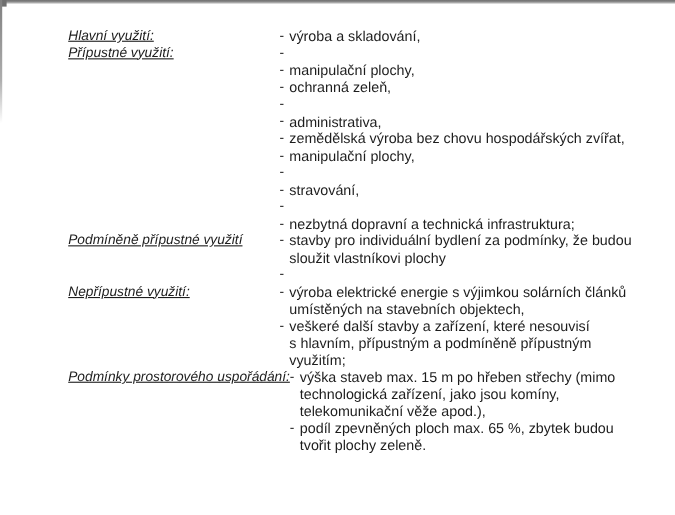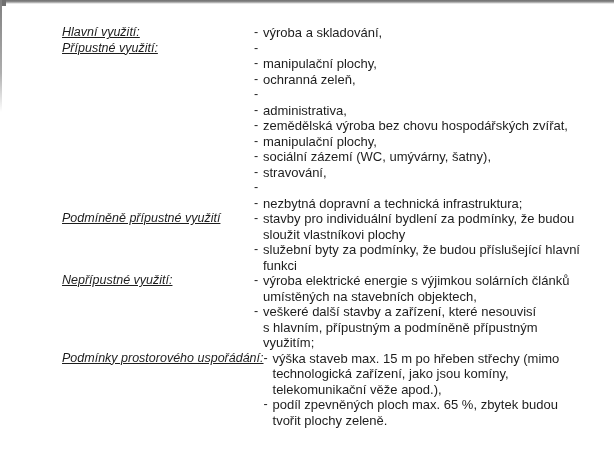--- a/index.html
+++ b/index.html
@@ -102,21 +102,20 @@
       <div class="item">
         <span class="dash">-</span>
         <span class="txt">zemědělská výroba bez chovu hospodářských zvířat,</span>
       </div>
       <div class="item">
         <span class="dash">-</span>
         <span class="txt">manipulační plochy,</span>
       </div>
       <div class="item">
         <span class="dash">-</span>
-        <span class="txt">sociální zázemí (WC, umývárny, šatny),</span>
       </div>
       <div class="item">
         <span class="dash">-</span>
         <span class="txt">stravování,</span>
       </div>
       <div class="item">
         <span class="dash">-</span>
       </div>
       <div class="item">
         <span class="dash">-</span>
@@ -128,22 +127,20 @@
   <div class="row">
     <div class="label">Podmíněně přípustné využití</div>
     <div class="items">
       <div class="item">
         <span class="dash">-</span>
         <span class="txt">stavby pro individuální bydlení za podmínky, že budou
 sloužit vlastníkovi plochy</span>
       </div>
       <div class="item">
         <span class="dash">-</span>
-        <span class="txt">služební byty za podmínky, že budou příslušející hlavní
-funkci</span>
       </div>
     </div>
   </div>
 
   <div class="row">
     <div class="label">Nepřípustné využití:</div>
     <div class="items">
       <div class="item">
         <span class="dash">-</span>
         <span class="txt">výroba elektrické energie s výjimkou solárních článků

